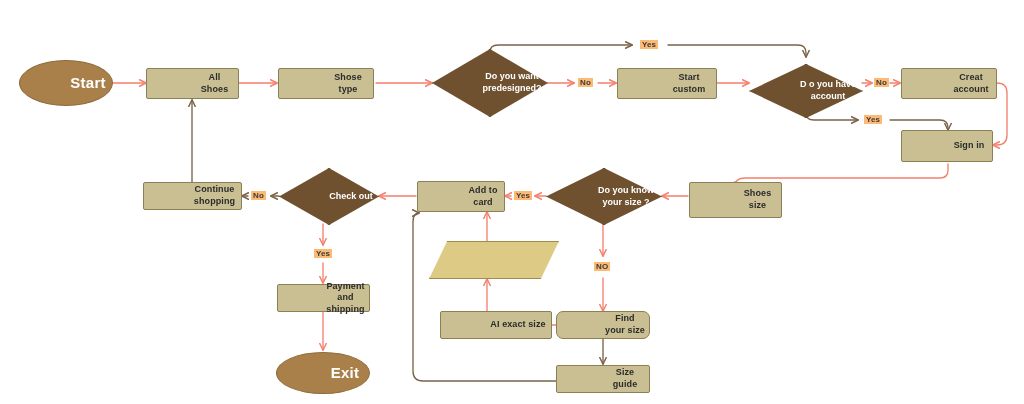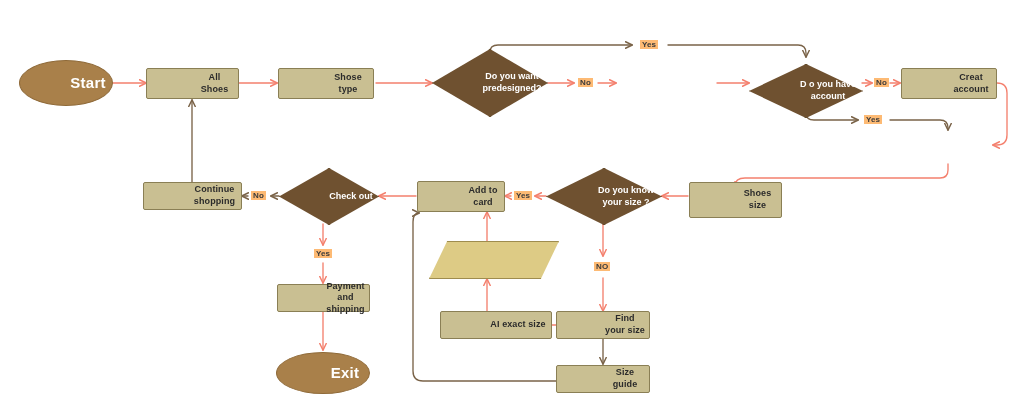--- a/index.html
+++ b/index.html
@@ -199,33 +199,39 @@
   </div>
 
   <div class="node dec" style="left:432px; top:49px; width:116px; height:68px;">
     <span class="dshape"></span>
     <span class="lbl">
       <span>Do you want</span><br>
       <span>predesigned?</span>
     </span>
   </div>
 
+  <div class="node proc" style="left:617px; top:68px; width:100px; height:31px;">
+    <span class="lbl">Start custom</span>
+  </div>
 
   <div class="node dec" style="left:749px; top:64px; width:114px; height:54px;">
     <span class="dshape"></span>
     <span class="lbl">
       <span>D o you have</span><br>
       <span>account</span>
     </span>
   </div>
 
   <div class="node proc" style="left:901px; top:68px; width:96px; height:31px;">
     <span class="lbl">Creat account</span>
   </div>
 
+  <div class="node proc" style="left:901px; top:130px; width:92px; height:32px;">
+    <span class="lbl">Sign in</span>
+  </div>
 
   <div class="node proc" style="left:689px; top:182px; width:93px; height:36px;">
     <span class="lbl">Shoes size</span>
   </div>
 
   <div class="node dec" style="left:546px; top:168px; width:116px; height:57px;">
     <span class="dshape"></span>
     <span class="lbl">
       <span>Do you know</span><br>
       <span>your size ?</span>
@@ -254,21 +260,21 @@
   </div>
 
   <div class="node para" style="left:429px; top:241px; width:130px; height:38px;">
     <span class="pshape"></span>
   </div>
 
   <div class="node proc" style="left:440px; top:311px; width:112px; height:28px;">
     <span class="lbl">AI exact size</span>
   </div>
 
-  <div class="node proc" style="left:556px; top:311px; width:94px; height:28px;">
+  <div class="node proc" style="left:556px; top:311px; width:94px; height:28px;border-radius:7px;">
     <span class="lbl">Find your size</span>
   </div>
 
   <div class="node proc" style="left:556px; top:365px; width:94px; height:28px;">
     <span class="lbl">Size guide</span>
   </div>
 
   <div class="edge-label" style="left:640px; top:40px;">Yes</div>
 
   <div class="edge-label" style="left:578px; top:78px;">No</div>

